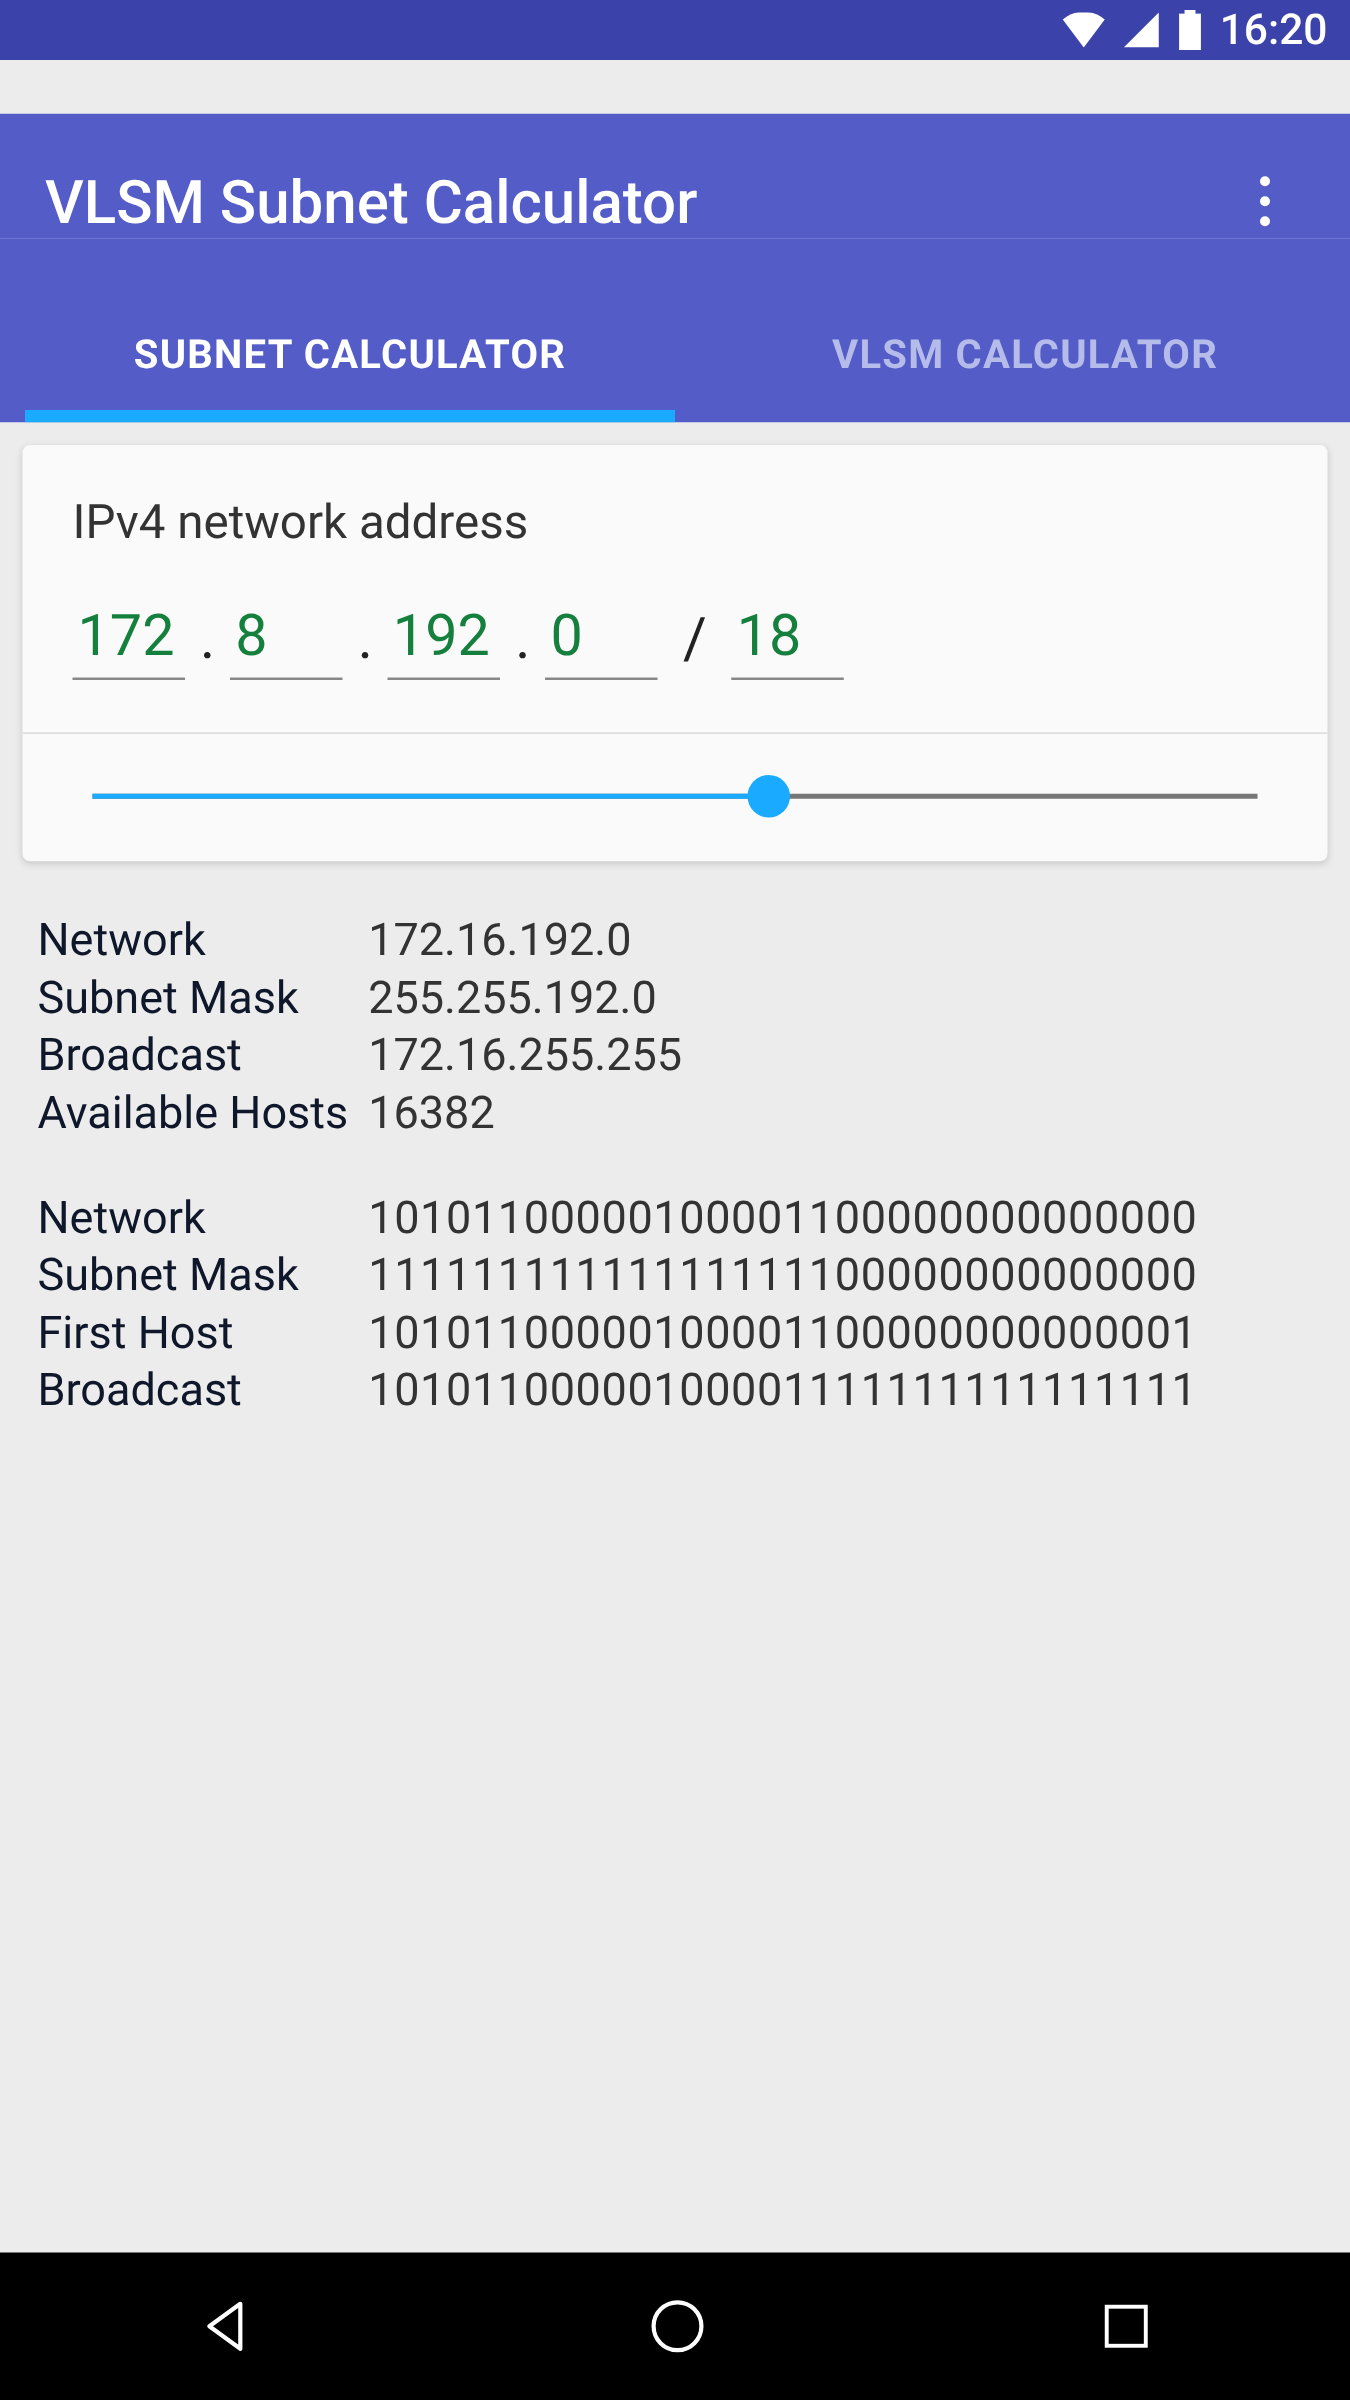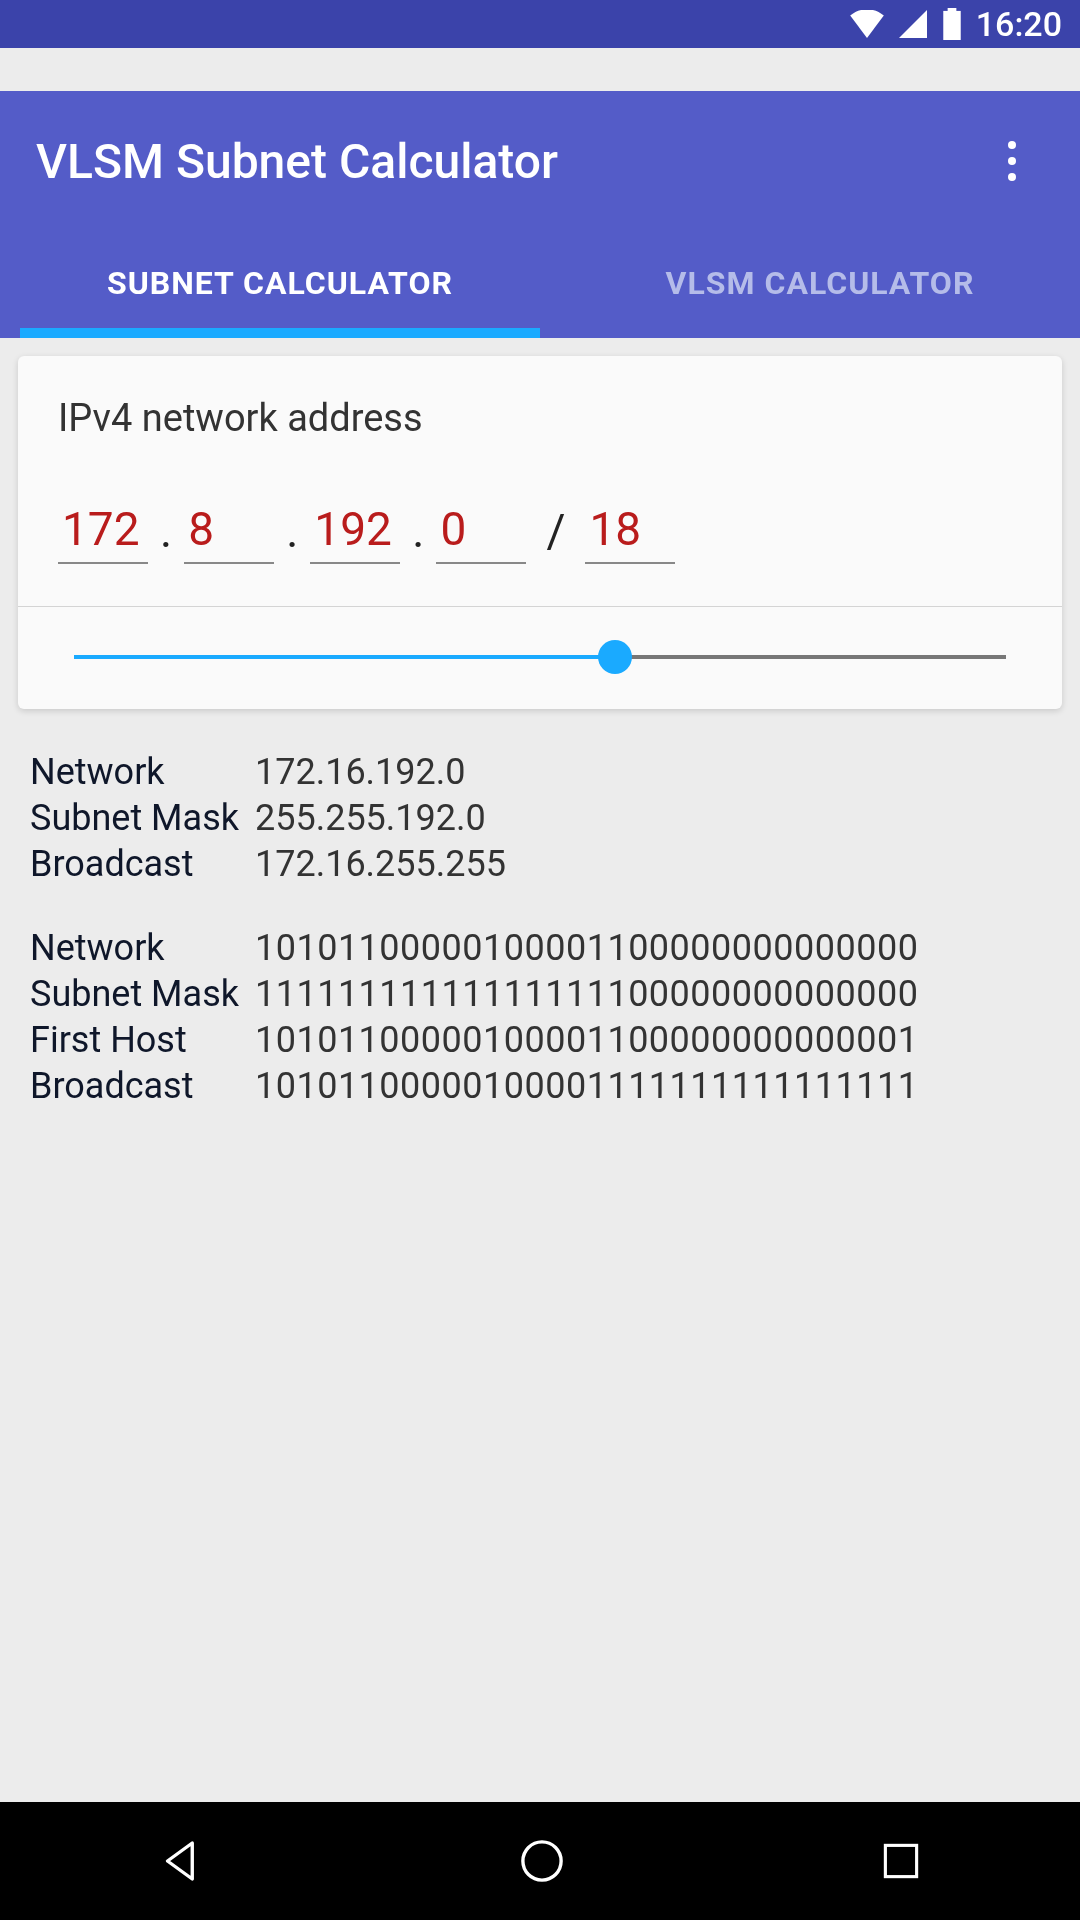--- a/index.html
+++ b/index.html
@@ -52,31 +52,31 @@
 
   
   .content { flex:1; background:#ececec; padding: 18px; }
   .card {
     background:#fafafa;
     border-radius:6px;
     box-shadow: 0 2px 6px rgba(0,0,0,0.15);
     overflow:hidden;
   }
   .card-top { padding: 40px 40px 42px 40px; }
-  .card-label { font-size:38px; color:#333; margin-bottom: 60px; }
+  .card-label { font-size:38px; color:#333; margin-bottom: 40px; }
   .ip-row { display:flex; align-items:flex-end; gap:12px; font-size:46px; color:#222; }
   .octet {
     min-width: 90px;
     border:none;
     border-bottom:2px solid #888;
     background:transparent;
     font-size:46px;
     text-align:left;
     padding: 2px 4px 6px 4px;
-    color:#b91c1c;
+    color:#15803d;
   }
   .sep { font-size:46px; color:#222; padding-bottom:6px; }
   .slash { font-size:46px; color:#222; padding: 0 8px 6px 8px; }
 
   .card-slider {
     border-top:1px solid #d4d4d4;
     padding: 48px 56px 50px 56px;
   }
   .slider-track {
     position:relative;
@@ -182,20 +182,24 @@
             <td class="v">172.16.192.0</td>
           </tr>
         <tr>
             <td class="k">Subnet Mask</td>
             <td class="v">255.255.192.0</td>
           </tr>
         <tr>
             <td class="k">Broadcast</td>
             <td class="v">172.16.255.255</td>
           </tr>
+        <tr>
+            <td class="k">Available Hosts</td>
+            <td class="v">16382</td>
+          </tr>
         <tr class="gap">
             <td></td>
             <td></td>
           </tr>
         <tr>
             <td class="k">Network</td>
             <td class="v bin">10101100000100001100000000000000</td>
           </tr>
         <tr>
             <td class="k">Subnet Mask</td>

